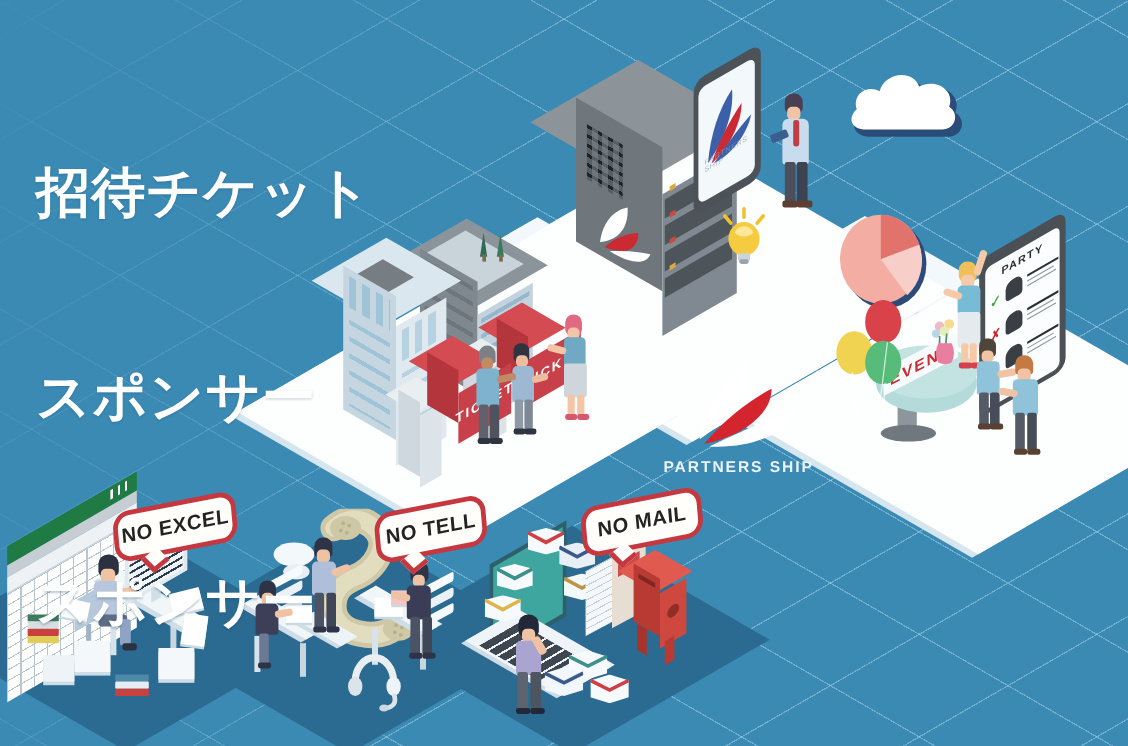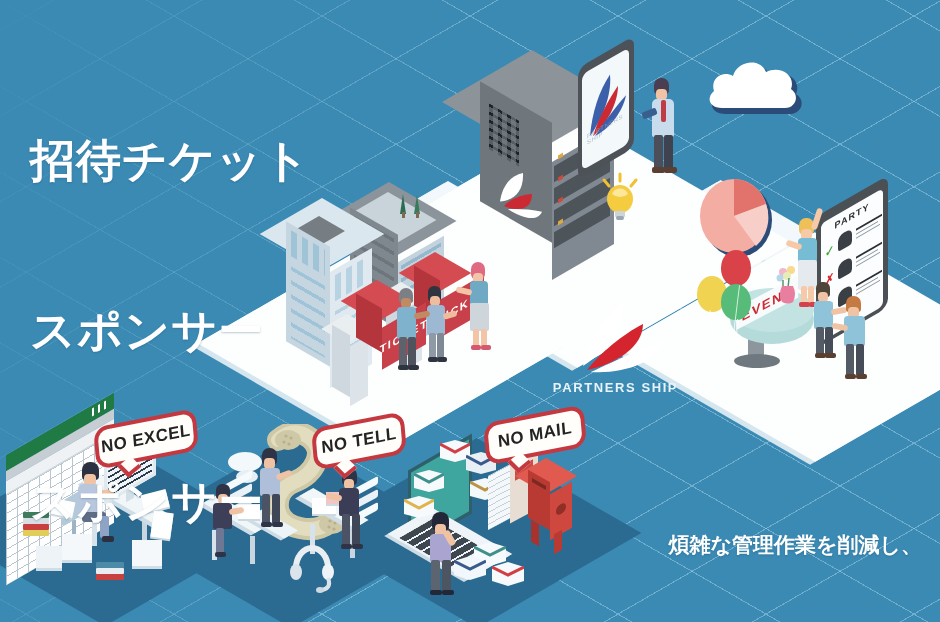--- a/index.html
+++ b/index.html
@@ -129,21 +129,20 @@
   <div id="grid"></div>
   <div id="gridfade"></div>
 
   <div id="headline">
     <div>招待チケット</div>
     <div>スポンサー</div>
     <div>スポンサー</div>
   </div>
 
   <div id="tagline">
-    <div>煩雑な管理作業を削減し、</div>
   </div>
 
   <div>
 
     <div class="iso-plat" style="left:452px; top:118px; width:250px; height:250px; z-index:10;"></div>
 
     <div class="iso-slab thin" style="left:414px; top:196px; width:120px; height:60px; z-index:9;"></div>
     <div class="iso-slab thin" style="left:456px; top:232px; width:120px; height:56px; z-index:9;"></div>
     <div class="iso-slab thin" style="left:652px; top:208px; width:130px; height:62px; z-index:9;"></div>
 

